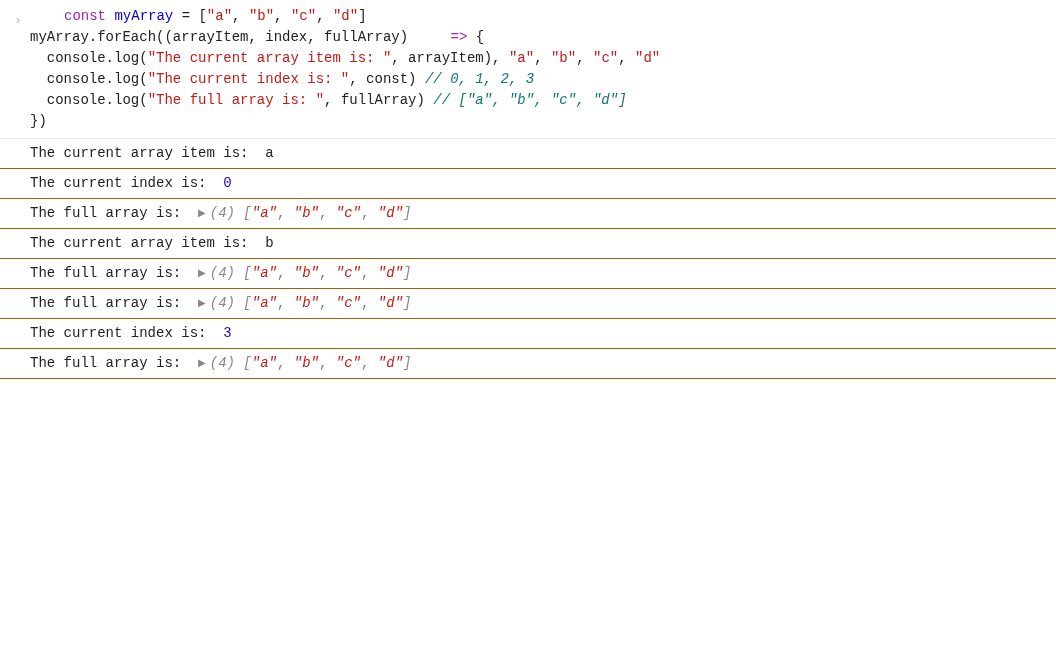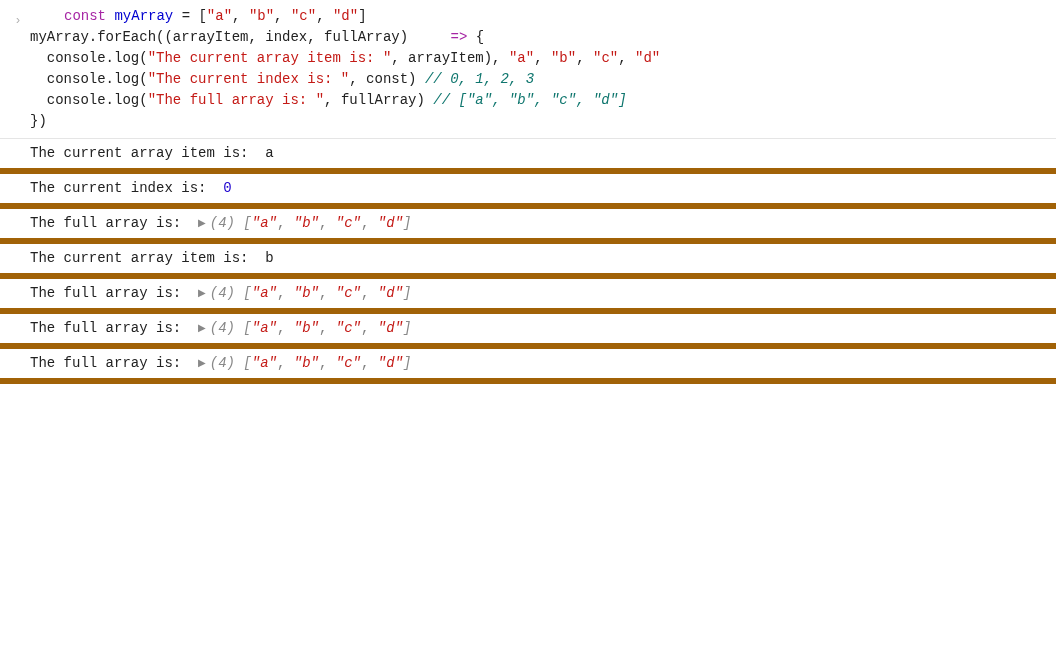--- a/index.html
+++ b/index.html
@@ -8,21 +8,21 @@
     font-family: Menlo, Consolas, "Courier New", monospace;
     font-size: 14px;
     background: #fff;
     color: #222;
     width: 1056px;
   }
   .wrap { width: 1056px; }
   .row {
     display: flex;
     align-items: flex-start;
-    border-bottom: 6px solid #a16207;
+    border-bottom: 1px solid #a16207;
     padding: 4px 8px 4px 6px;
     line-height: 1.5;
   }
   .row.input { border-bottom: 1px solid #e5e5e5; padding-top: 6px; padding-bottom: 6px; }
   .gutter {
     width: 24px; flex: 0 0 24px;
     text-align: center;
     color: #a9a9a9;
     user-select: none;
     font-family: sans-serif;
@@ -94,17 +94,21 @@
       <div class="row out">
         <div class="gutter"></div>
         <div class="content"><span class="out-text">The full array is:  </span><span class="disclose">▶</span><span class="arr-len">(4) </span><span class="arr-br">[</span><span class="out-str" style="font-style: italic;">"a"</span><span class="arr-com">, </span><span class="out-str" style="font-style: italic;">"b"</span><span class="arr-com">, </span><span class="out-str" style="font-style: italic;">"c"</span><span class="arr-com">, </span><span class="out-str" style="font-style: italic;">"d"</span><span class="arr-br">]</span></div>
       </div>
       <div class="row out">
         <div class="gutter"></div>
         <div class="content"><span class="out-text">The full array is:  </span><span class="disclose">▶</span><span class="arr-len">(4) </span><span class="arr-br">[</span><span class="out-str" style="font-style: italic;">"a"</span><span class="arr-com">, </span><span class="out-str" style="font-style: italic;">"b"</span><span class="arr-com">, </span><span class="out-str" style="font-style: italic;">"c"</span><span class="arr-com">, </span><span class="out-str" style="font-style: italic;">"d"</span><span class="arr-br">]</span></div>
       </div>
       <div class="row out">
         <div class="gutter"></div>
+        <div class="content"><span class="out-text">The current index is:  </span><span class="out-num">3</span></div>
+      </div>
+      <div class="row out">
+        <div class="gutter"></div>
         <div class="content"><span class="out-text">The full array is:  </span><span class="disclose">▶</span><span class="arr-len">(4) </span><span class="arr-br">[</span><span class="out-str" style="font-style: italic;">"a"</span><span class="arr-com">, </span><span class="out-str" style="font-style: italic;">"b"</span><span class="arr-com">, </span><span class="out-str" style="font-style: italic;">"c"</span><span class="arr-com">, </span><span class="out-str" style="font-style: italic;">"d"</span><span class="arr-br">]</span></div>
       </div>
     </div>
 
 </div>
 
 </body></html>

